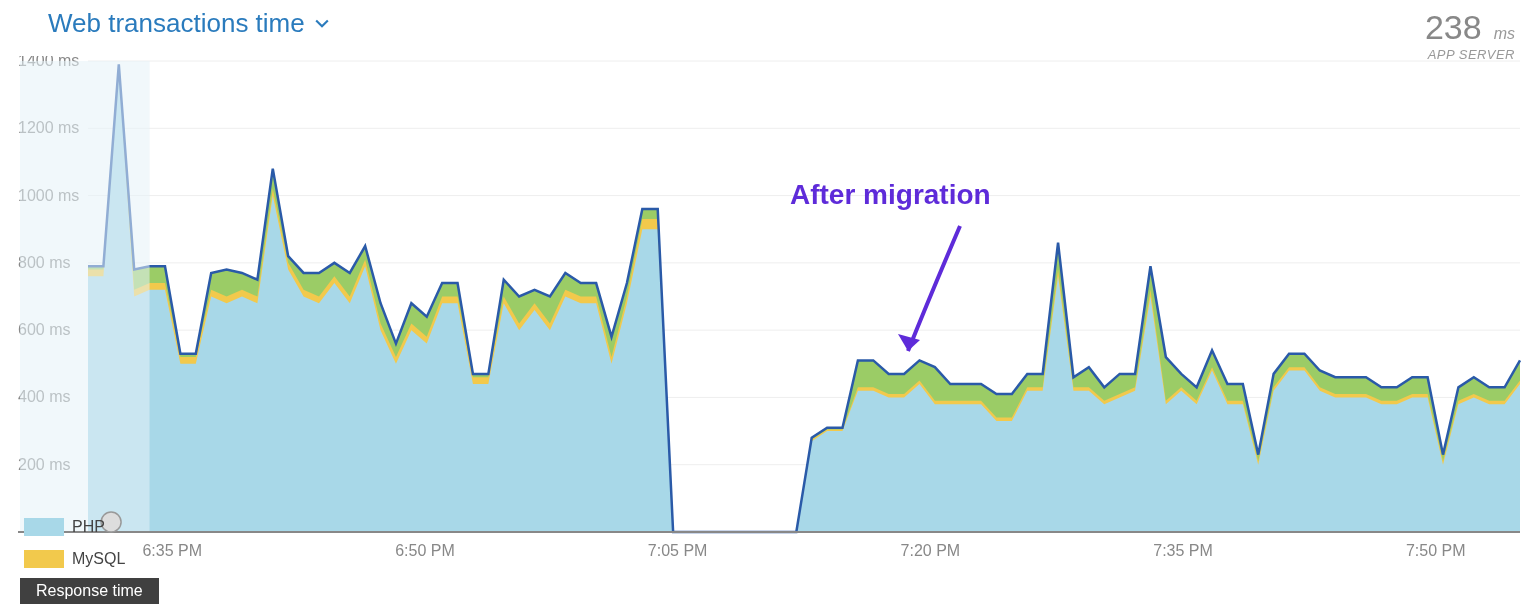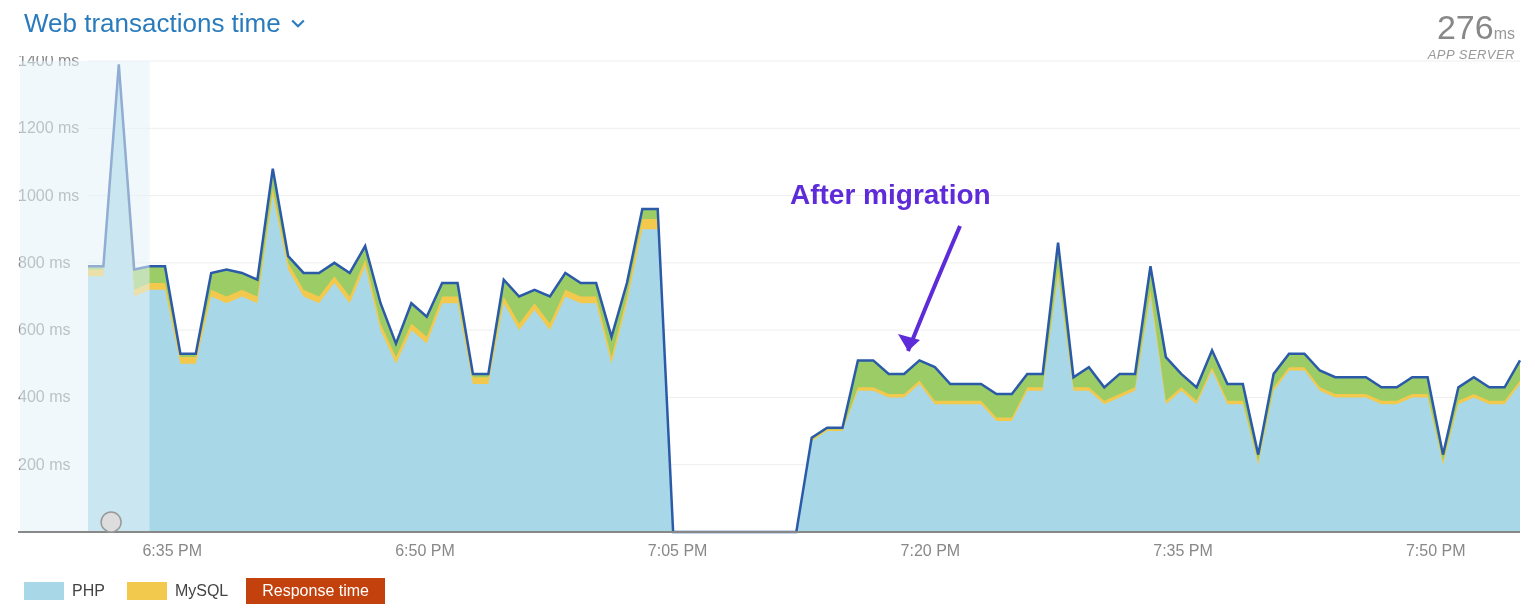--- a/index.html
+++ b/index.html
@@ -8,21 +8,21 @@
     background: #fff;
     width: 1535px;
     height: 612px;
     position: relative;
     overflow: hidden;
   }
   .header {
     display: flex;
     justify-content: space-between;
     align-items: flex-start;
-    padding: 8px 20px 0 24px;
+    padding: 8px 20px 0 48px;
   }
   .title-wrap {
     display: flex;
     align-items: center;
     gap: 10px;
     color: #2a7bbd;
     font-size: 26px;
     font-weight: 400;
     cursor: pointer;
   }
@@ -31,21 +31,22 @@
     text-align: right;
   }
   .metric-val {
     font-size: 34px;
     color: #888;
     font-weight: 300;
   }
   .metric-unit {
     font-size: 16px;
     color: #999;
-    margin-left: 0;
+    margin-left: 12px;
+    font-style: italic;
   }
   .metric-sub {
     font-size: 13px;
     color: #999;
     letter-spacing: 0.5px;
     font-style: italic;
   }
   .chart-wrap {
     position: absolute;
     top: 56px;
@@ -65,60 +66,61 @@
   .anno { font-size: 28px; font-weight: 700; fill: #5e2bd9; }
   .anno-arrow { stroke: #5e2bd9; stroke-width: 4; fill: none; }
   .anno-head { fill: #5e2bd9; }
   .scrub-handle { fill: #ddd; stroke: #999; stroke-width: 1.5; }
   .legend {
     position: absolute;
     bottom: 8px;
     left: 20px;
     display: flex;
     gap: 6px;
+    flex-direction: column;
   }
   .legend-item {
     display: flex;
     align-items: center;
     padding: 4px 12px 4px 4px;
     font-size: 16px;
     color: #444;
     cursor: pointer;
   }
   .legend-item .sw {
     width: 40px;
     align-self: stretch;
     margin-right: 8px;
   }
   .sw-php { background: #a8d8e8; }
   .sw-mysql { background: #f2c94c; }
   .sw-webext { background: #9bcc66; }
   .resp-legend {
     display: flex;
     align-items: center;
-    background: #c2410c;
+    background: #404040;
     color: #fff;
     padding: 4px 16px;
     font-size: 16px;
     cursor: pointer;
   }
 </style>
 </head>
 <body>
 
 <div class="header">
   <div class="title-wrap">
     <span>Web transactions time</span>
     <svg class="chev" viewBox="0 0 12 12">
       <path d="M1 3 L6 8 L11 3" stroke="#2a7bbd" stroke-width="1.8" fill="none"></path>
     </svg>
   </div>
   <div class="metric">
     <div>
-      <span class="metric-val">276</span><span class="metric-unit">ms</span>
+      <span class="metric-val">238</span><span class="metric-unit">ms</span>
     </div>
     <div class="metric-sub">APP SERVER</div>
   </div>
 </div>
 
 <div class="chart-wrap">
   <svg class="chart" id="chartsvg" width="1535" height="506" viewBox="0 0 1535 506">
       <line x1="88" y1="408.7142857142857" x2="1520" y2="408.7142857142857" class="gridline"></line>
       <text x="18" y="413.7142857142857" class="ytick">200 ms</text>
       <line x1="88" y1="341.42857142857144" x2="1520" y2="341.42857142857144" class="gridline"></line>

